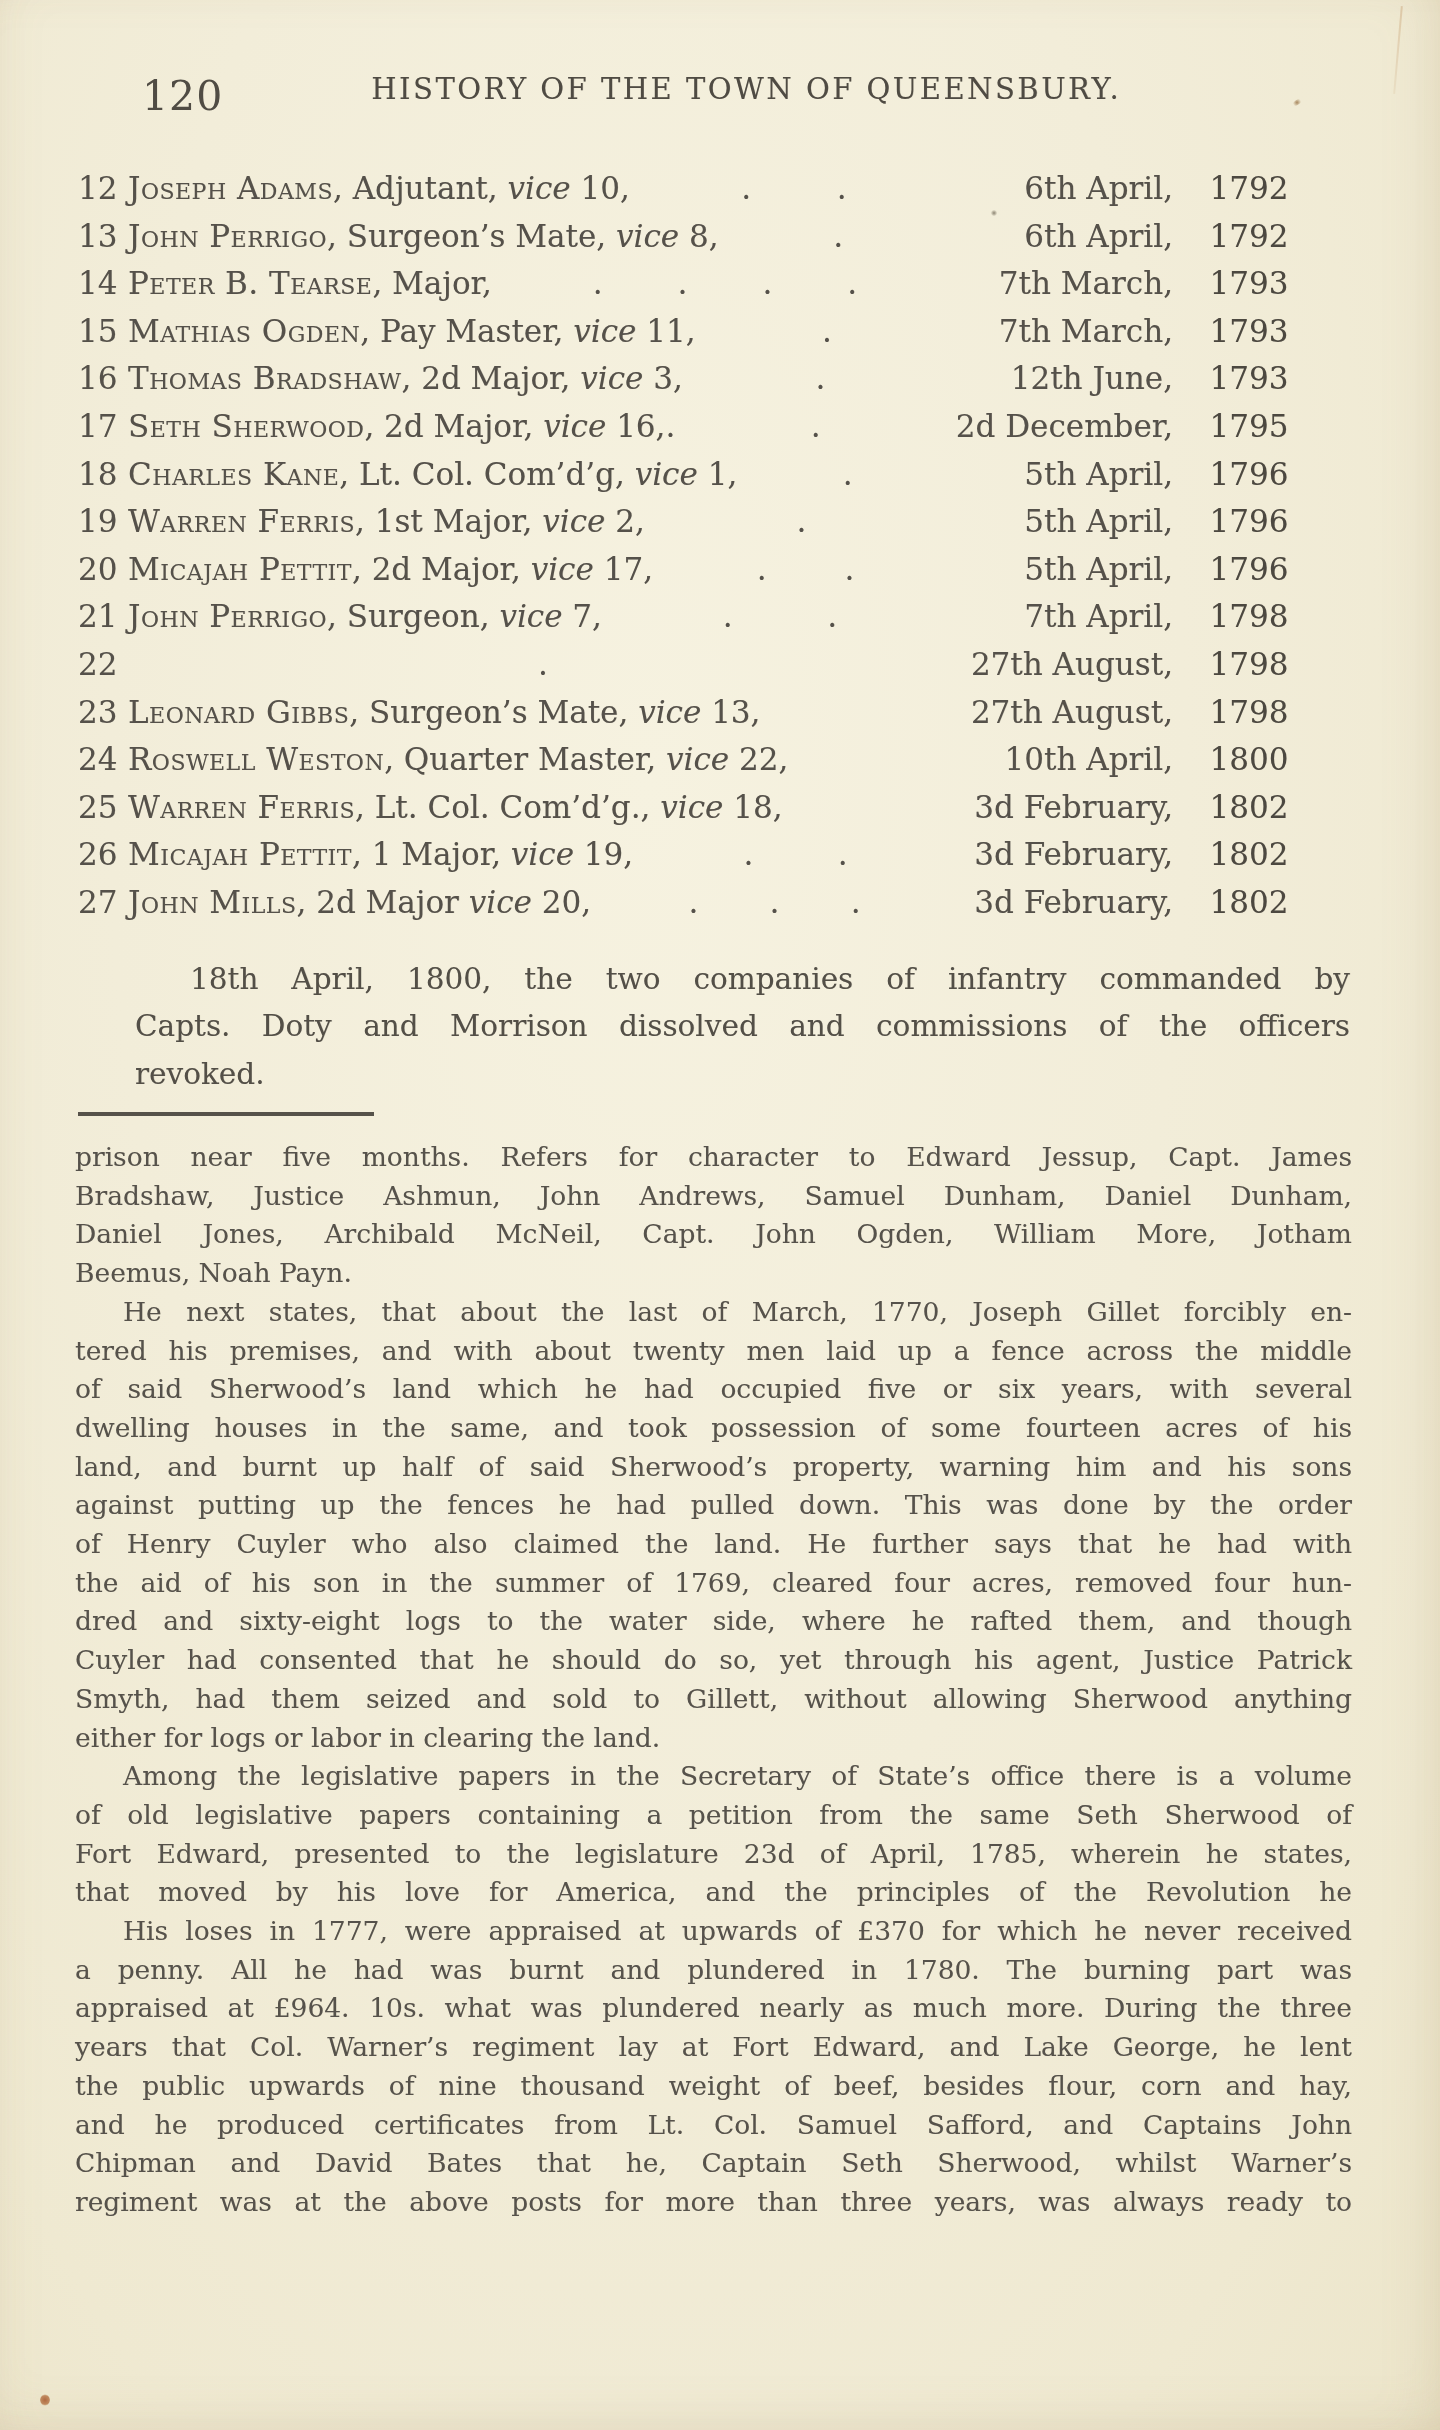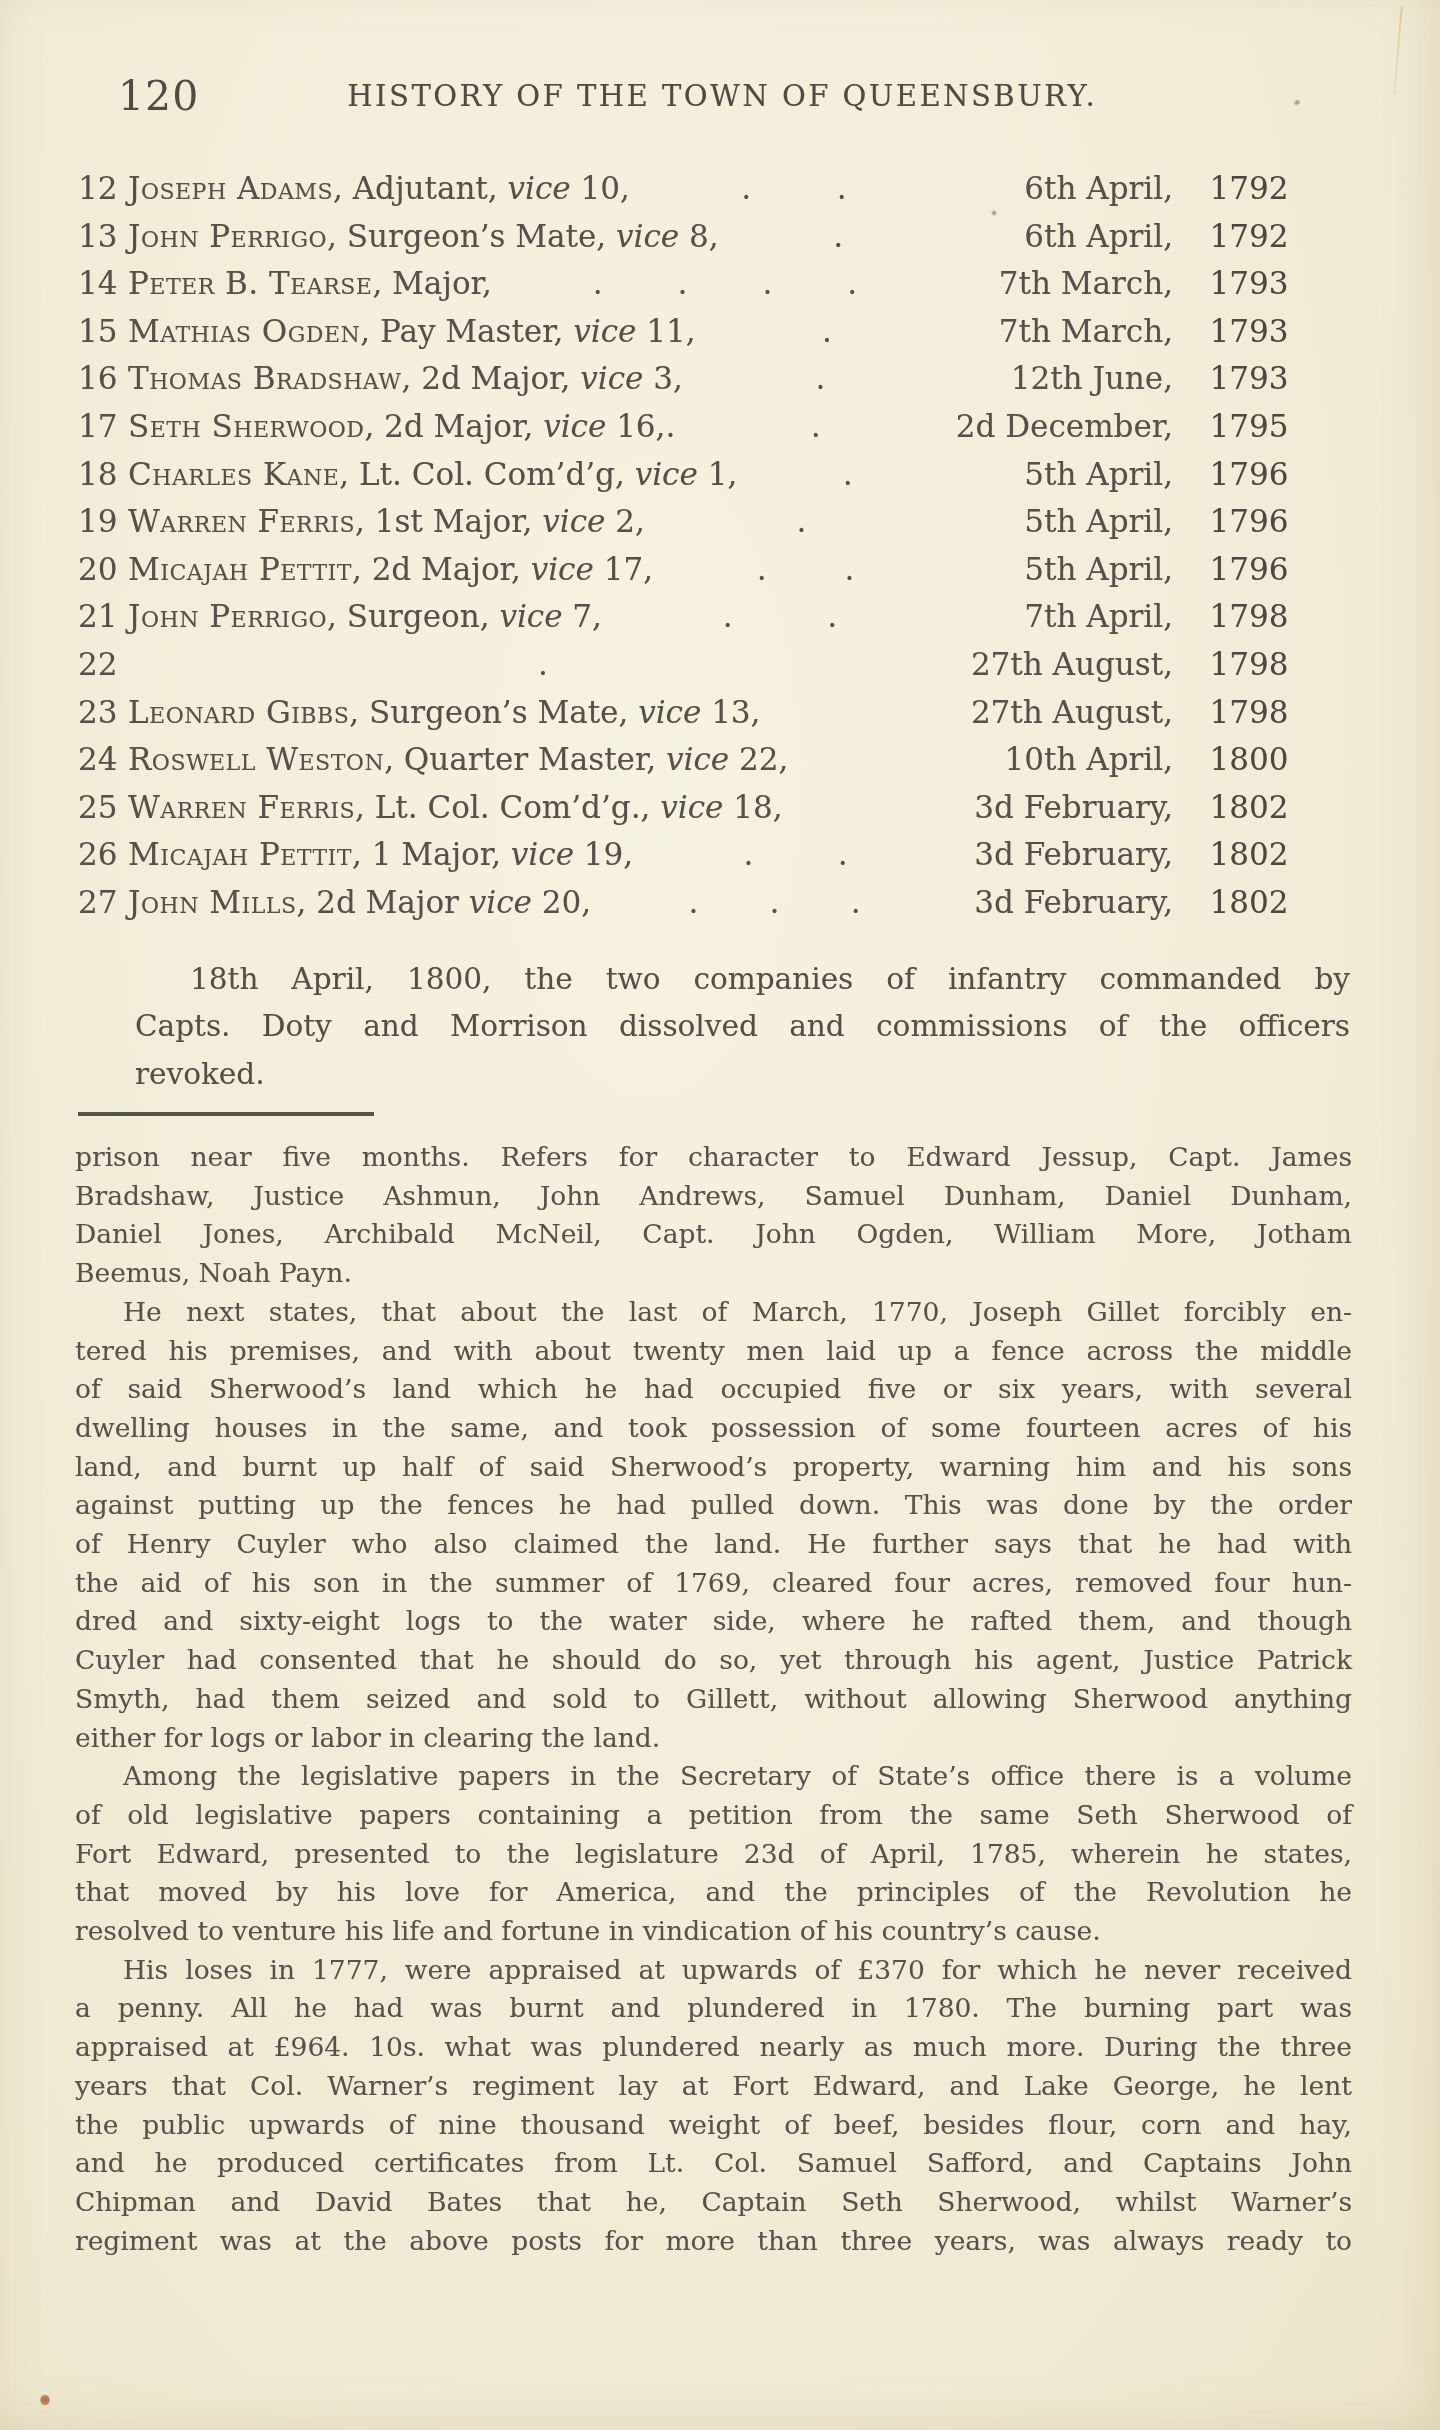--- a/index.html
+++ b/index.html
@@ -10,21 +10,21 @@
     overflow:hidden;
     font-family:"DejaVu Serif","Liberation Serif",serif;
     color:#55514a;
     background:
       radial-gradient(ellipse at 45% 32%, #f6f2e0 0%, #f2edd9 48%, #efe9d1 82%, #ece5ca 100%);
     box-shadow: inset -30px 0 60px -30px rgba(160,135,90,.18),
                 inset 0 -30px 60px -30px rgba(160,135,90,.14),
                 inset 30px 0 60px -40px rgba(160,135,90,.10);
   }
   
-  .header-row{display:flex;align-items:center;padding-top:72px;}
+  .header-row{display:flex;align-items:flex-start;padding-top:72px;padding-left:24px;}
   .pageno{margin-left:118px;font-size:41px;letter-spacing:1px;color:#504c44;}
   .running-head{margin-left:148px;font-size:29px;letter-spacing:2.5px;color:#4f4b43;
     text-shadow:.3px .3px 0 rgba(80,75,65,.35);}
   
   .roster{margin:50px 115px 0 78px;}
   .row{display:flex;align-items:baseline;height:47.6px;font-size:31px;white-space:nowrap;
     text-shadow:.3px .3px 0 rgba(85,80,70,.28);}
   .num{width:50px;flex:0 0 auto;}
   .entry{flex:0 0 auto;}
   .sc{font-variant:small-caps;letter-spacing:.5px;}
@@ -239,21 +239,20 @@
       <div class="line">of Henry Cuyler who also claimed the land.  He further says that he had with</div>
       <div class="line">the aid of his son in the summer of 1769, cleared four acres, removed four hun-</div>
       <div class="line">dred and sixty-eight logs to the water side, where he rafted them, and though</div>
       <div class="line">Cuyler had consented that he should do so, yet through his agent, Justice Patrick</div>
       <div class="line">Smyth, had them seized and sold to Gillett, without allowing Sherwood anything</div>
       <div class="line last">either for logs or labor in clearing the land.</div>
       <div class="line indent">Among the legislative papers in the Secretary of State’s office there is a volume</div>
       <div class="line">of old legislative papers containing a petition from the same Seth Sherwood of</div>
       <div class="line">Fort Edward, presented to the legislature 23d of April, 1785, wherein he states,</div>
       <div class="line">that moved by his love for America, and the principles of the Revolution he</div>
-      <div class="line last">resolved to venture his life and fortune in vindication of his country’s cause.</div>
       <div class="line indent">His loses in 1777, were appraised at upwards of £370 for which he never received</div>
       <div class="line">a penny.  All he had was burnt and plundered in 1780.  The burning part was</div>
       <div class="line">appraised at £964. 10s. what was plundered nearly as much more.  During the three</div>
       <div class="line">years that Col. Warner’s regiment lay at Fort Edward, and Lake George, he lent</div>
       <div class="line">the public upwards of nine thousand weight of beef, besides flour, corn and hay,</div>
       <div class="line">and he produced certificates from Lt. Col. Samuel Safford, and Captains John</div>
       <div class="line">Chipman and David Bates that he, Captain Seth Sherwood, whilst Warner’s</div>
       <div class="line">regiment was at the above posts for more than three years, was always ready to</div>
     </div>
 

